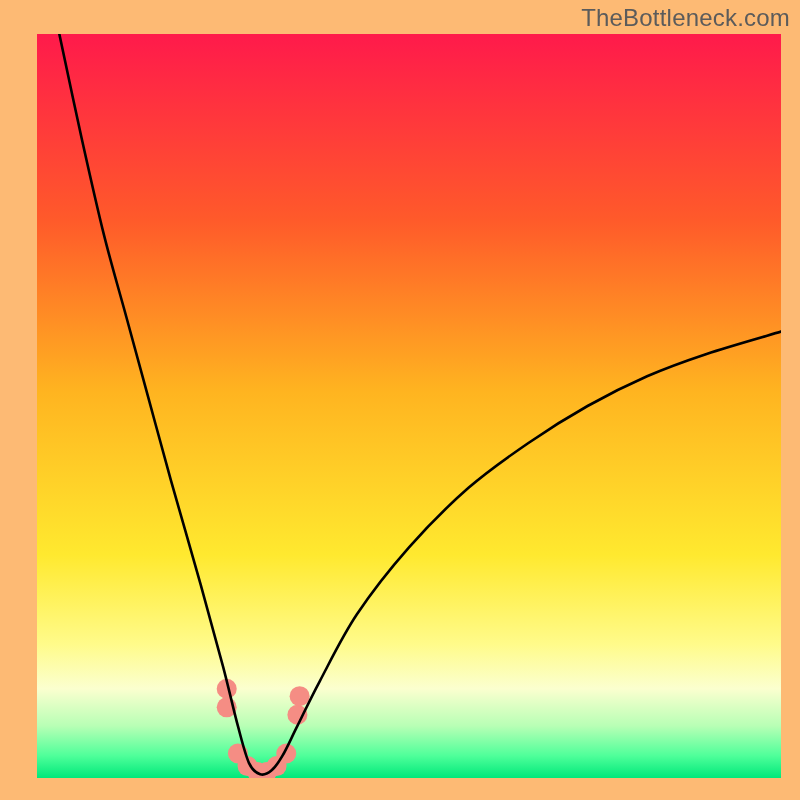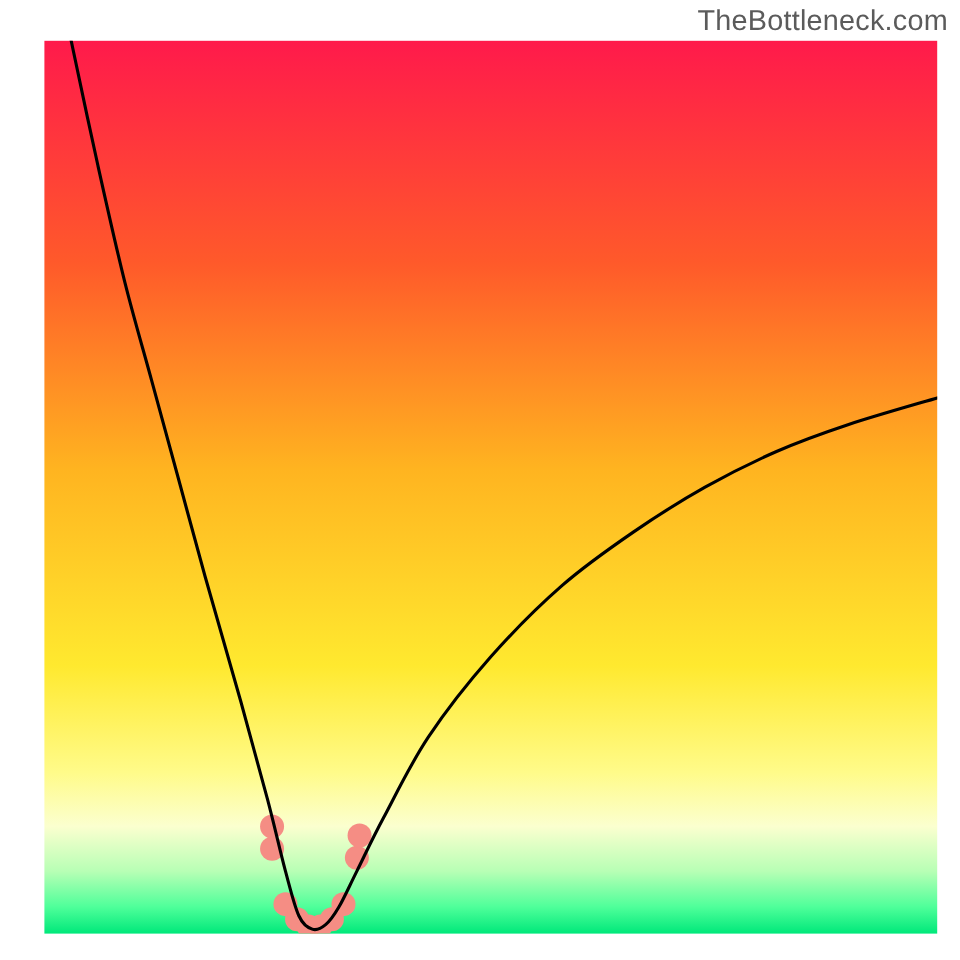--- a/index.html
+++ b/index.html
@@ -8,21 +8,21 @@
     width: 800px;
     height: 800px;
     background: #000;
     overflow: hidden;
     font-family: Arial, Helvetica, sans-serif;
   }
   .stage {
     position: relative;
     width: 800px;
     height: 800px;
-    background: #ffffff;
+    background: #fdba74;
   }
   .watermark {
     position: absolute;
     top: 4px;
     right: 10px;
     font-size: 24px;
     color: #5b5b5b;
     font-weight: 400;
     letter-spacing: 0.2px;
     z-index: 50;

